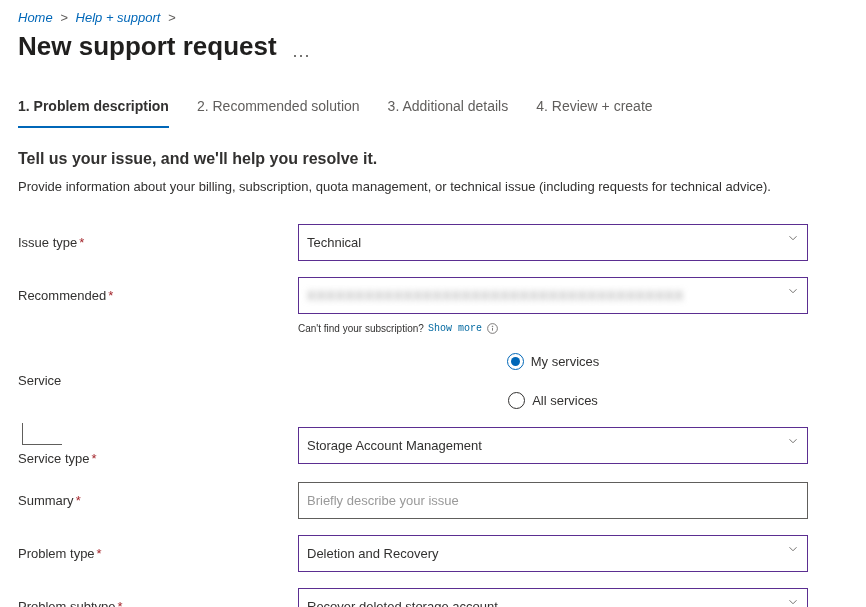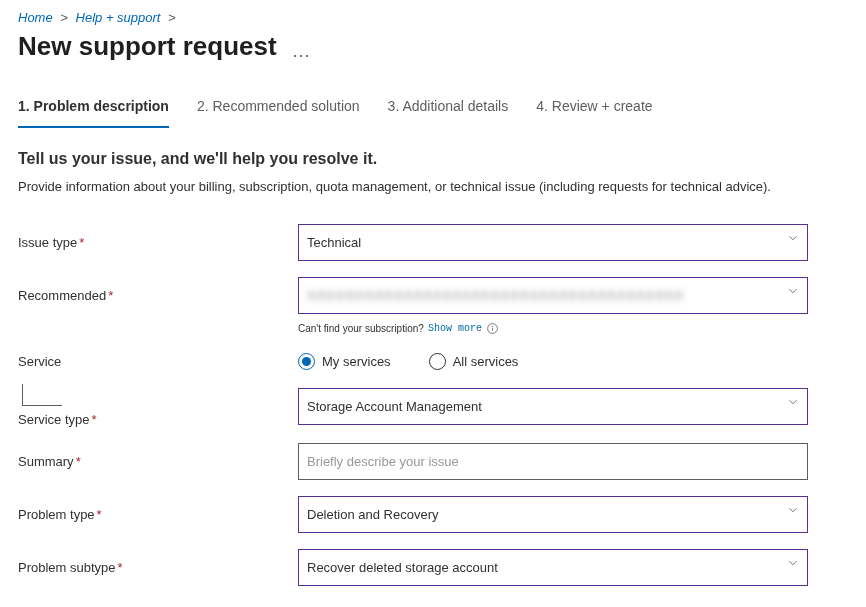--- a/index.html
+++ b/index.html
@@ -46,21 +46,21 @@
     .blurred {
       filter: blur(3px);
       color: #888;
       letter-spacing: 1px;
       user-select:none;
     }
     .hint-row { margin-left: 280px; margin-top: -8px; margin-bottom: 18px; font-size:10px; display:flex; align-items:center; gap:4px;}
     .hint-row a { color: #0369a1; text-decoration: none; font-family: Liberation Mono, monospace; }
     .info-icon { display:inline-flex; }
     .info-icon svg { width:13px; height:13px; stroke:#605e5c; fill:none;}
-    .radio-row { display:flex; align-items:center; gap:38px; margin-left:0;}
+    .radio-row { display:flex; align-items:center; gap:22px; margin-left:0;flex-direction:column;}
     .radio { display:flex; align-items:center; gap:7px; cursor:pointer;}
     .radio .circle { width:17px; height:17px; border:1px solid #323130; border-radius:50%; display:flex; align-items:center; justify-content:center;}
     .radio.selected .circle { border-color:#0067b8; border-width:1px;}
     .radio.selected .dot { width:9px; height:9px; background:#0067b8; border-radius:50%;}
     .tree-connector {
       position: relative;
       width: 40px;
       height: 22px;
       border-left: 1px solid #605e5c;
       border-bottom: 1px solid #605e5c;

